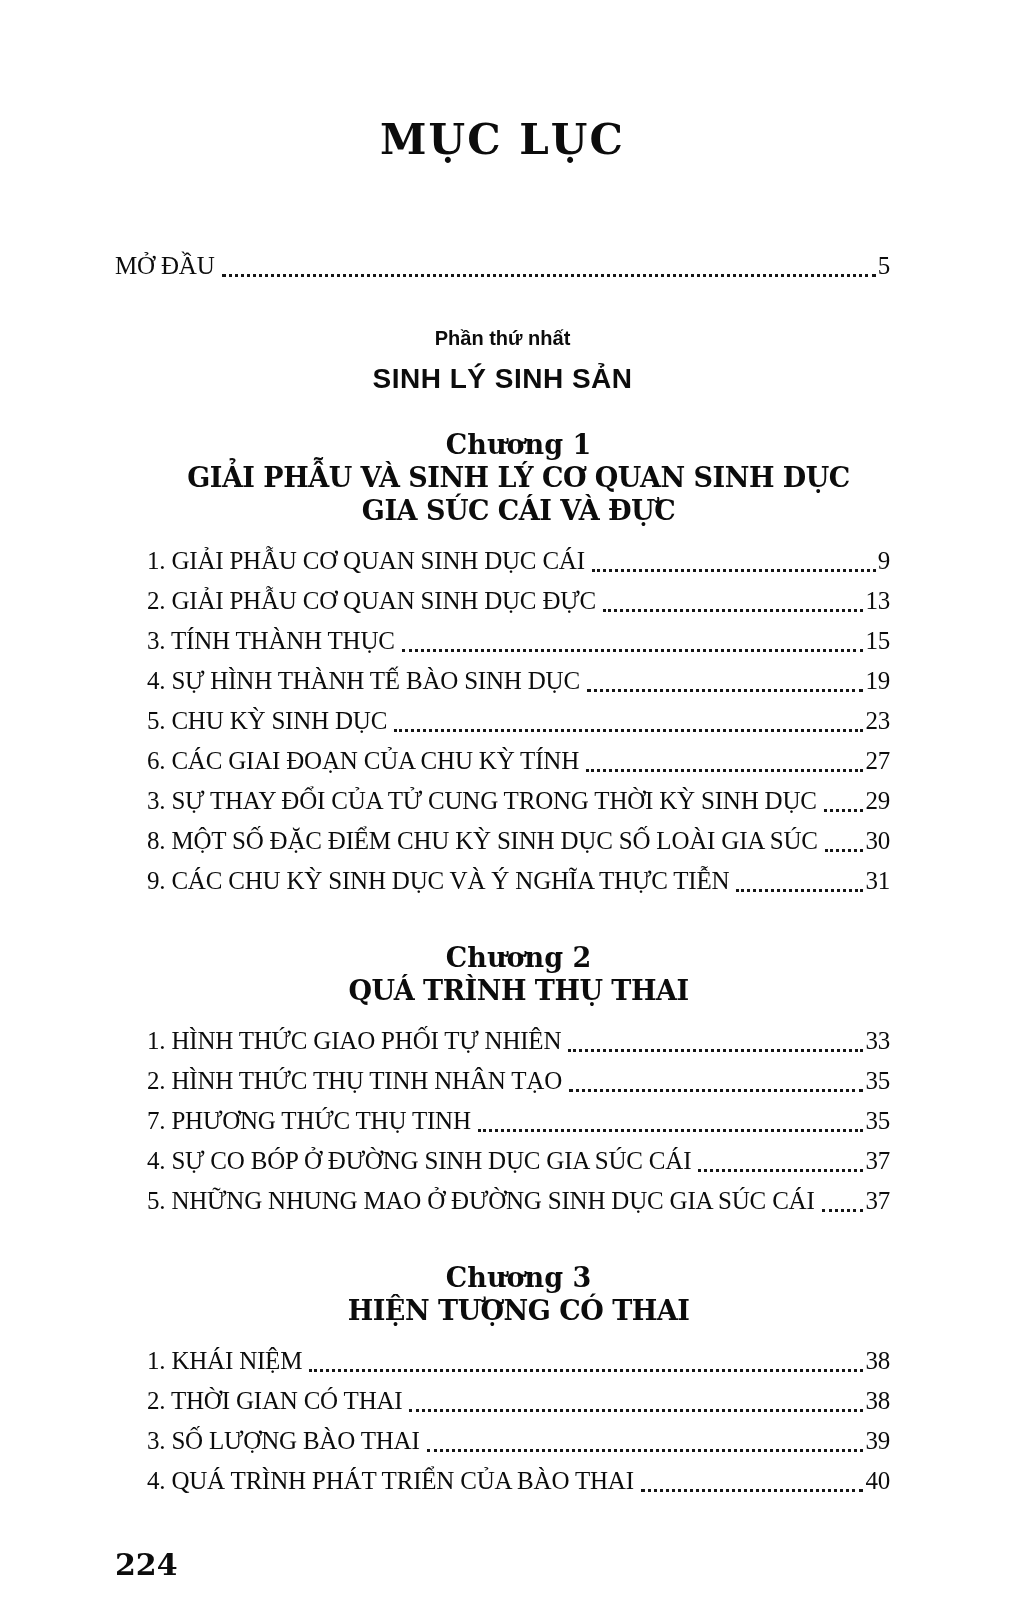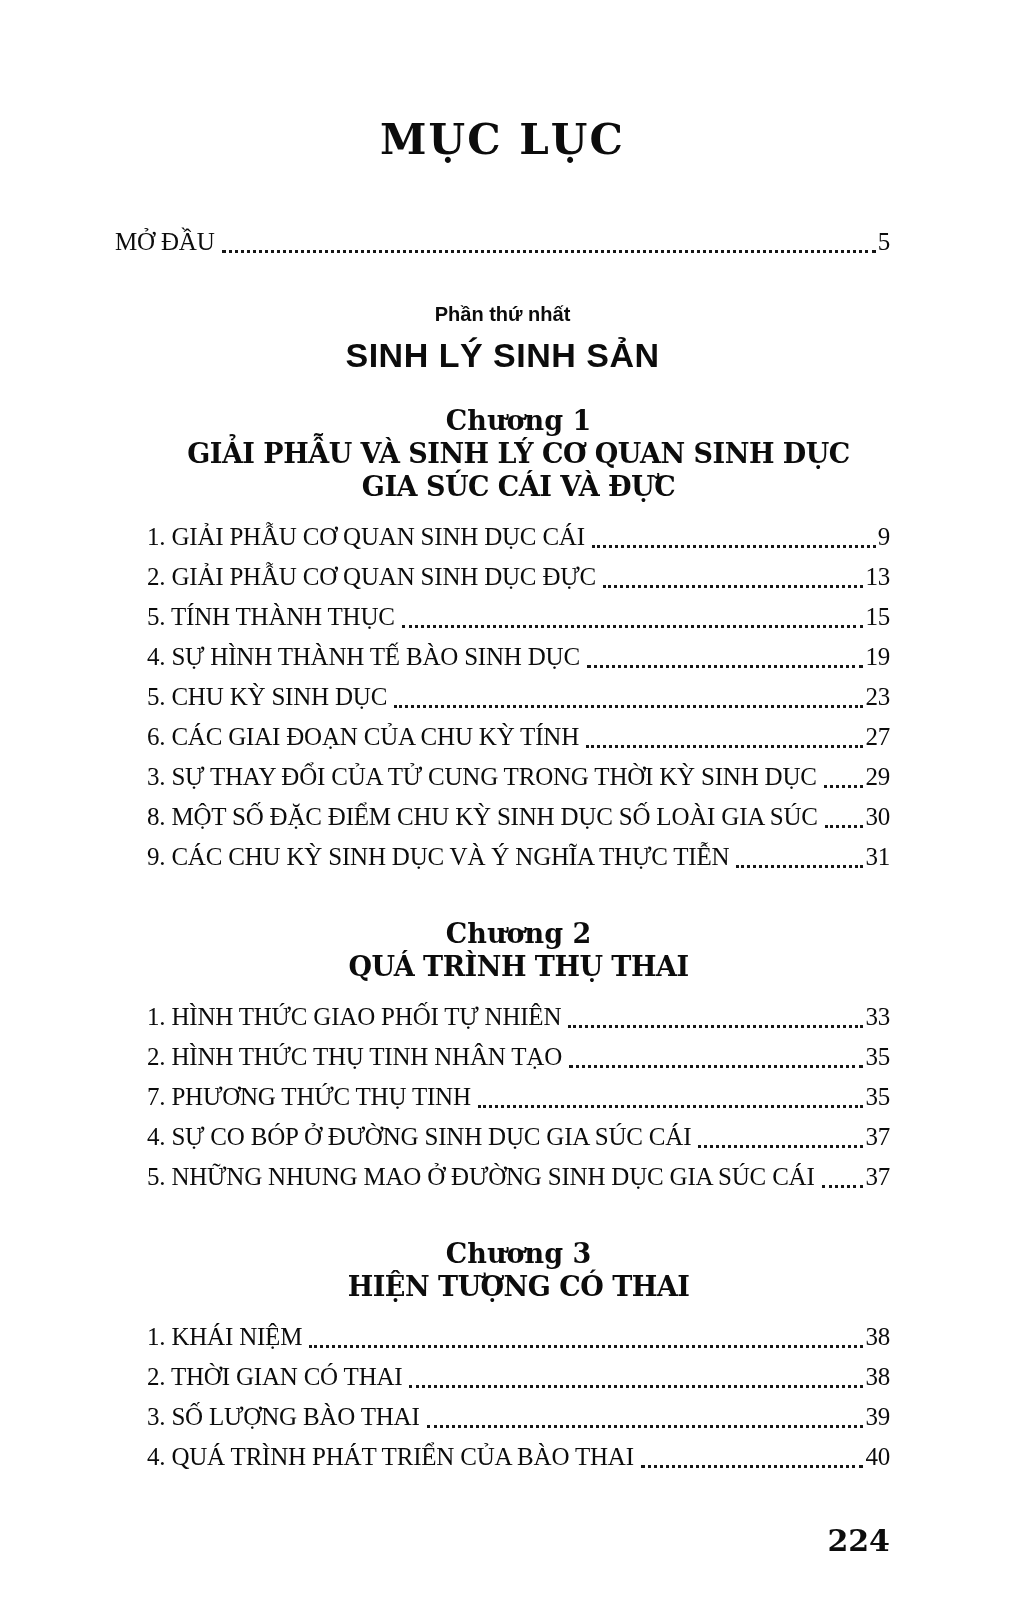--- a/index.html
+++ b/index.html
@@ -20,21 +20,21 @@
     background: #ffffff;
   }
   
   .toc-title {
     text-align: center;
     font-family: "DejaVu Serif", serif;
     font-weight: 700;
     font-size: 42px;
     letter-spacing: 2px;
     line-height: 1.15;
-    margin-bottom: 58px;
+    margin-bottom: 82px;
   }
   
   .toc-row {
     display: flex;
     align-items: flex-end;
     font-size: 25px;
     line-height: 40px;
     letter-spacing: -0.2px;
     white-space: nowrap;
   }
@@ -48,21 +48,21 @@
   .toc-row .entry-page { flex: 0 0 auto; }
   .front-matter { margin-bottom: 32px; }
   
   .part-heading {
     text-align: center;
     font-family: "Liberation Sans", sans-serif;
     font-weight: 700;
     margin-bottom: 28px;
   }
   .part-label { font-size: 20px; line-height: 40px; }
-  .part-title { font-size: 34px; line-height: 42px; letter-spacing: 0.5px; }
+  .part-title { font-size: 28px; line-height: 42px; letter-spacing: 0.5px; }
   
   .chapter { margin-top: 40px; margin-left: 32px; }
   .chapter:first-of-type { margin-top: 0; }
   .chapter-heading {
     text-align: center;
     font-weight: 700;
     margin-bottom: 14px;
   }
   .chapter-label {
     font-family: "DejaVu Serif", serif;
@@ -75,21 +75,20 @@
     line-height: 33px;
     letter-spacing: -0.5px;
   }
   .chapter-entries .toc-row { margin-top: 0; text-align: right; }
   
   .folio {
     font-family: "DejaVu Serif", serif;
     font-weight: 700;
     font-size: 30px;
     margin-top: 46px;
-    text-align: right;
   }
 </style>
 </head>
 <body>
 
 <div class="page">
 
   <h1 class="toc-title">MỤC LỤC</h1>
 
   <div class="toc-row front-matter">
@@ -119,21 +118,21 @@
     <span class="entry-page">9</span>
   </div>
 
   <div class="toc-row">
     <span class="entry-label">2. GIẢI PHẪU CƠ QUAN SINH DỤC ĐỰC</span>
     <span class="leader"></span>
     <span class="entry-page">13</span>
   </div>
 
   <div class="toc-row">
-    <span class="entry-label">5. TÍNH THÀNH THỤC</span>
+    <span class="entry-label">3. TÍNH THÀNH THỤC</span>
     <span class="leader"></span>
     <span class="entry-page">15</span>
   </div>
 
   <div class="toc-row">
     <span class="entry-label">4. SỰ HÌNH THÀNH TẾ BÀO SINH DỤC</span>
     <span class="leader"></span>
     <span class="entry-page">19</span>
   </div>
 

